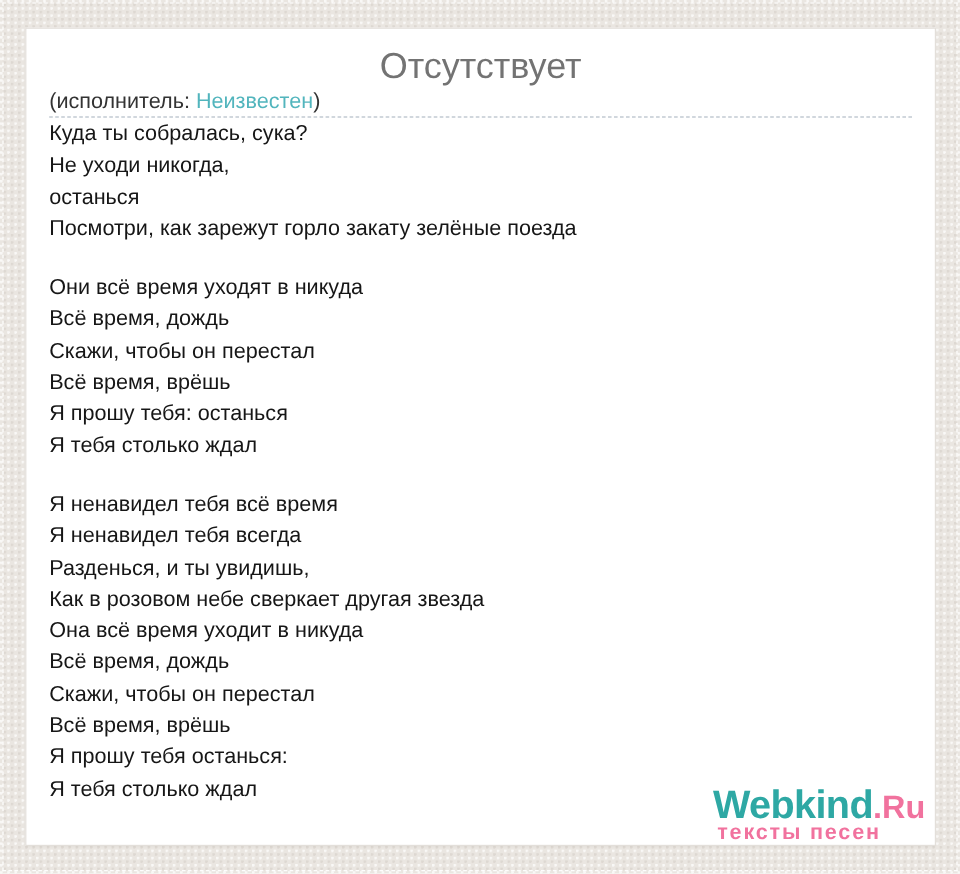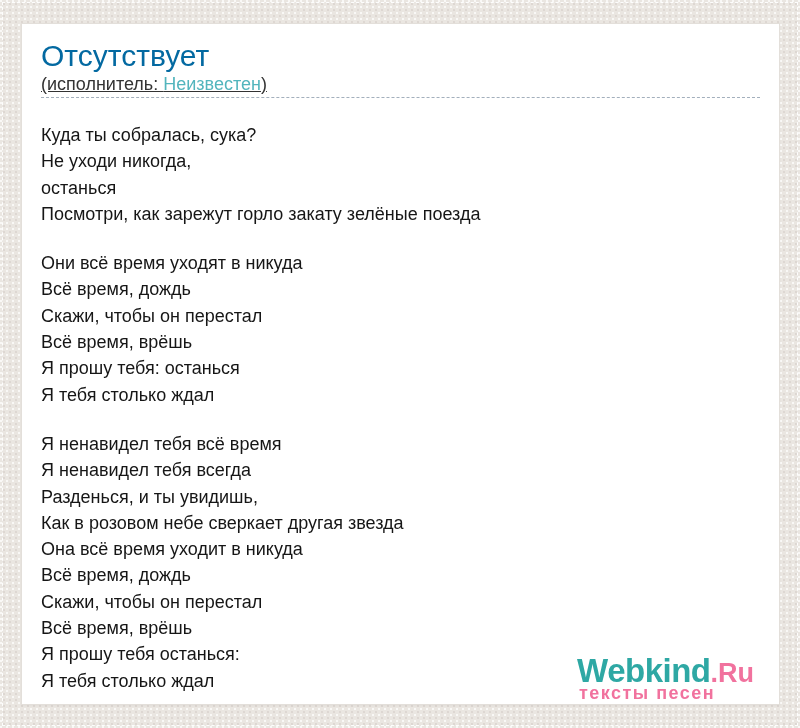--- a/index.html
+++ b/index.html
@@ -47,44 +47,43 @@
     color: #d03a68;
     letter-spacing: 0;
   }
   .artist-line {
     margin-top: 2px;
     padding-bottom: 3px;
     font-size: 18px;
     line-height: 20px;
     color: #333333;
     border-bottom: 1px dashed #a3afbc;
-    text-decoration: underline;
   }
   .artist-link {
     color: #52b5bd;
     text-decoration: none;
     cursor: pointer;
   }
   .lyrics {
-    margin-top: 24px;
+    margin-top: 0;
     font-size: 18px;
     line-height: 26.3px;
     color: #161616;
   }
   .lyrics p {
     margin: 23px 0 0 0;
   }
   .lyrics p:first-child {
     margin-top: 0;
   }
   .logo {
     position: absolute;
-    right: 25px;
+    right: 8px;
     bottom: 2px;
-    text-align: center;
+    text-align: right;
     line-height: 1;
     white-space: nowrap;
     cursor: pointer;
   }
   .logo-main {
     font-size: 33px;
     font-weight: 700;
     letter-spacing: -0.5px;
     color: #2ea8a4;
   }
@@ -102,21 +101,21 @@
   }
 </style>
 </head>
 <body>
 
 <div class="stitch"></div>
 
 <div class="card">
   <div class="card-inner">
 
-    <h1 class="page-title" style="color: #0369a1;">Отсутствует</h1>
+    <h1 class="page-title" style="color: #737373; text-align: center;">Отсутствует</h1>
 
     <div class="artist-line" style="border-bottom-color: rgb(163, 175, 188);">
       <span>(исполнитель: </span><a class="artist-link" style="color: rgb(82, 181, 189);">Неизвестен</a><span>)</span>
     </div>
 
     <div class="lyrics">
         <p>Куда ты собралась, сука?<br>Не уходи никогда,<br>останься<br>Посмотри, как зарежут горло закату зелёные поезда</p>
         <p>Они всё время уходят в никуда<br>Всё время, дождь<br>Скажи, чтобы он перестал<br>Всё время, врёшь<br>Я прошу тебя: останься<br>Я тебя столько ждал</p>
         <p>Я ненавидел тебя всё время<br>Я ненавидел тебя всегда<br>Разденься, и ты увидишь,<br>Как в розовом небе сверкает другая звезда<br>Она всё время уходит в никуда<br>Всё время, дождь<br>Скажи, чтобы он перестал<br>Всё время, врёшь<br>Я прошу тебя останься:<br>Я тебя столько ждал</p>
       </div>

